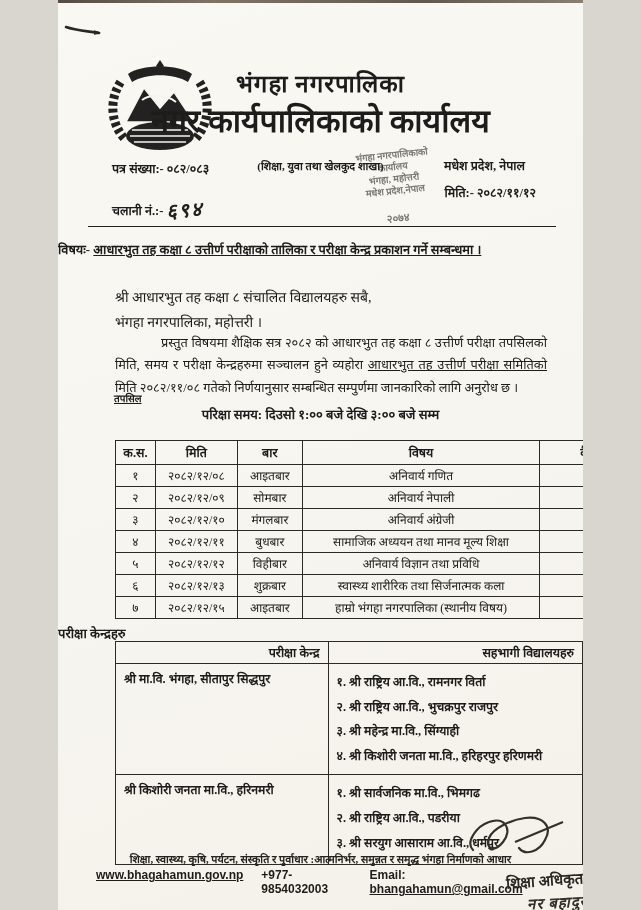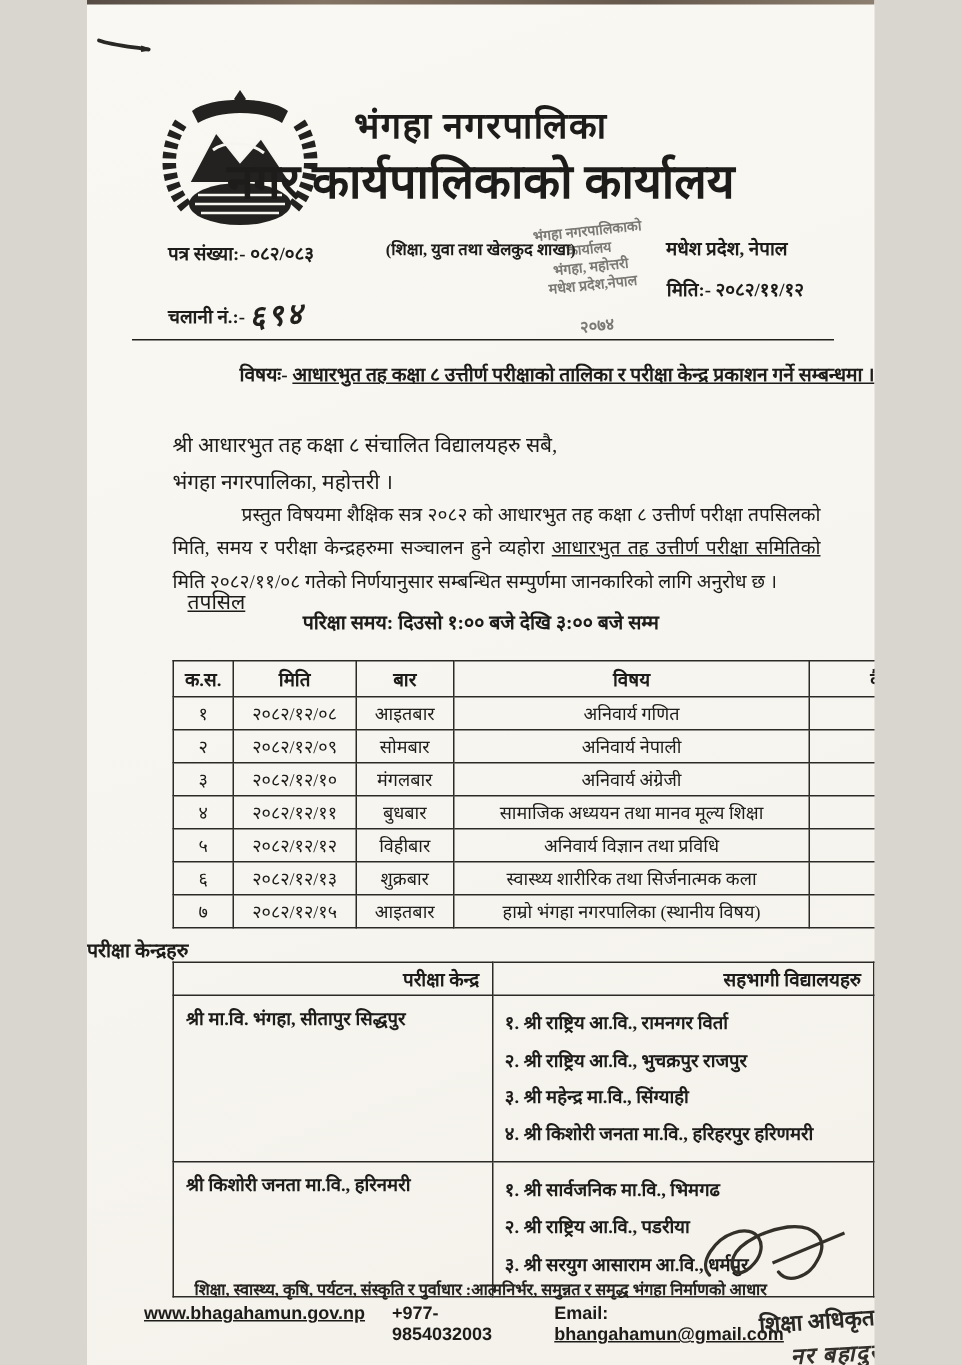--- a/index.html
+++ b/index.html
@@ -26,27 +26,27 @@
   .chalani { position:absolute; left:54px; top:194px; font-size:12.5px; font-weight:bold; }
   .handwritten-no { display:inline-block; font-size:20px; font-style:italic; font-weight:bold;
     transform:rotate(-4deg) translateY(2px); letter-spacing:2px; color:#23211e; }
   .stamp { position:absolute; left:262px; top:150px; width:150px; text-align:center;
     transform:rotate(-6deg); opacity:.62; color:#2f2d29; line-height:1.25; pointer-events:none; }
   .stamp div { font-size:9.5px; font-weight:bold; }
   .stamp .stamp-year { font-size:11px; margin-top:14px; }
   .header-rule { position:absolute; left:30px; right:27px; top:226px; border-top:1.6px solid #22201d; }
 
   
-  .subject-row { position:absolute; top:240px; left:0; width:100%; text-align:right;
+  .subject-row { position:absolute; top:240px; left:0; width:100%; text-align:left;
     font-size:12.8px; font-weight:bold; }
   .u { text-decoration:underline; }
   .addressee { position:absolute; left:57px; top:286px; font-size:14px; line-height:1.75; }
   .para { position:absolute; left:57px; right:36px; top:332px; font-size:12.8px;
     line-height:1.75; text-align:justify; text-indent:46px; }
-  .tapasil { position:absolute; left:67px; top:391px; font-size:14px; font-weight:normal; text-decoration:underline; }
+  .tapasil { position:absolute; left:56px; top:391px; font-size:10px; font-weight:bold; text-decoration:underline; }
   .exam-time { position:absolute; top:405px; left:0; width:100%; text-align:center;
     font-size:13px; font-weight:bold; }
 
   
   table { border-collapse:collapse; }
   td, th { border:1px solid #2c2a27; font-size:12px; font-weight:normal; }
   .schedule-table { position:absolute; left:57px; top:440px; width:543px; border:1.6px solid #2c2a27; }
   .schedule-table th { height:24px; font-weight:bold; font-size:12.5px; }
   .schedule-table td { height:22px; text-align:center; padding:0 4px; }
   .centers-title { position:absolute; top:624px; left:0; width:100%; text-align:left;

